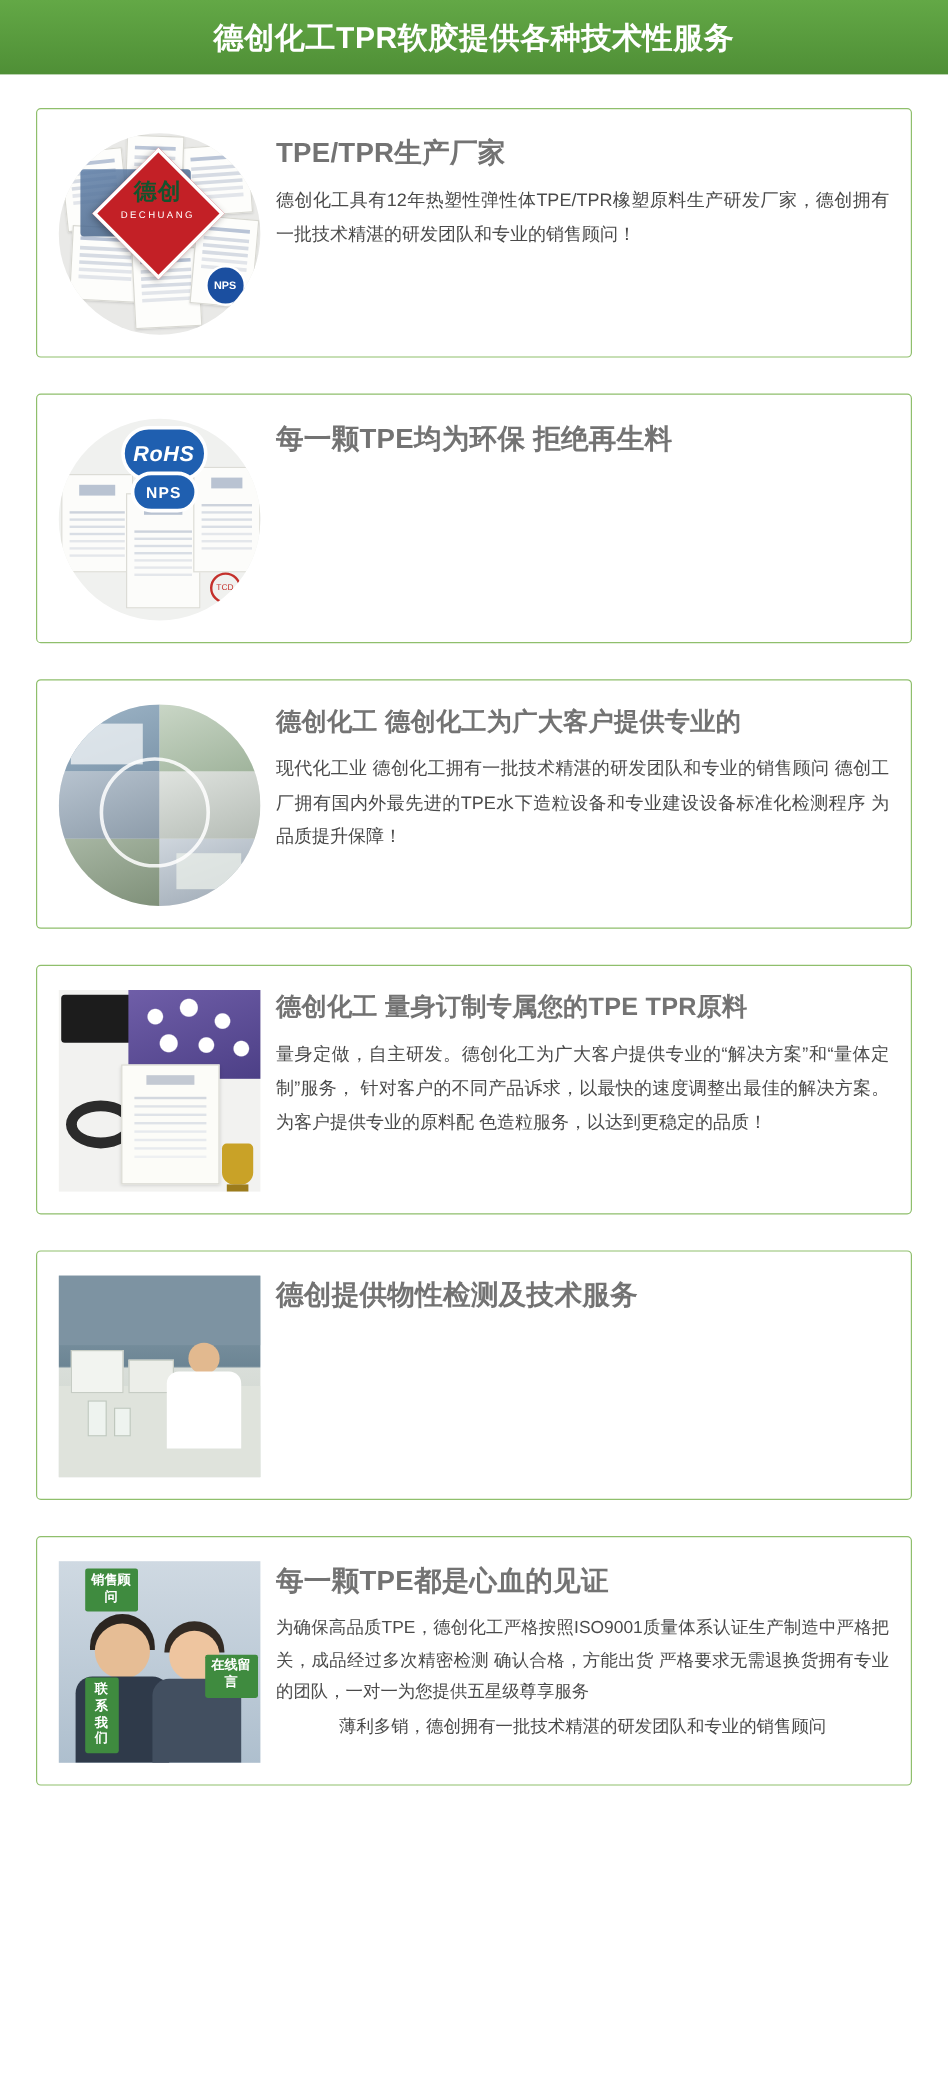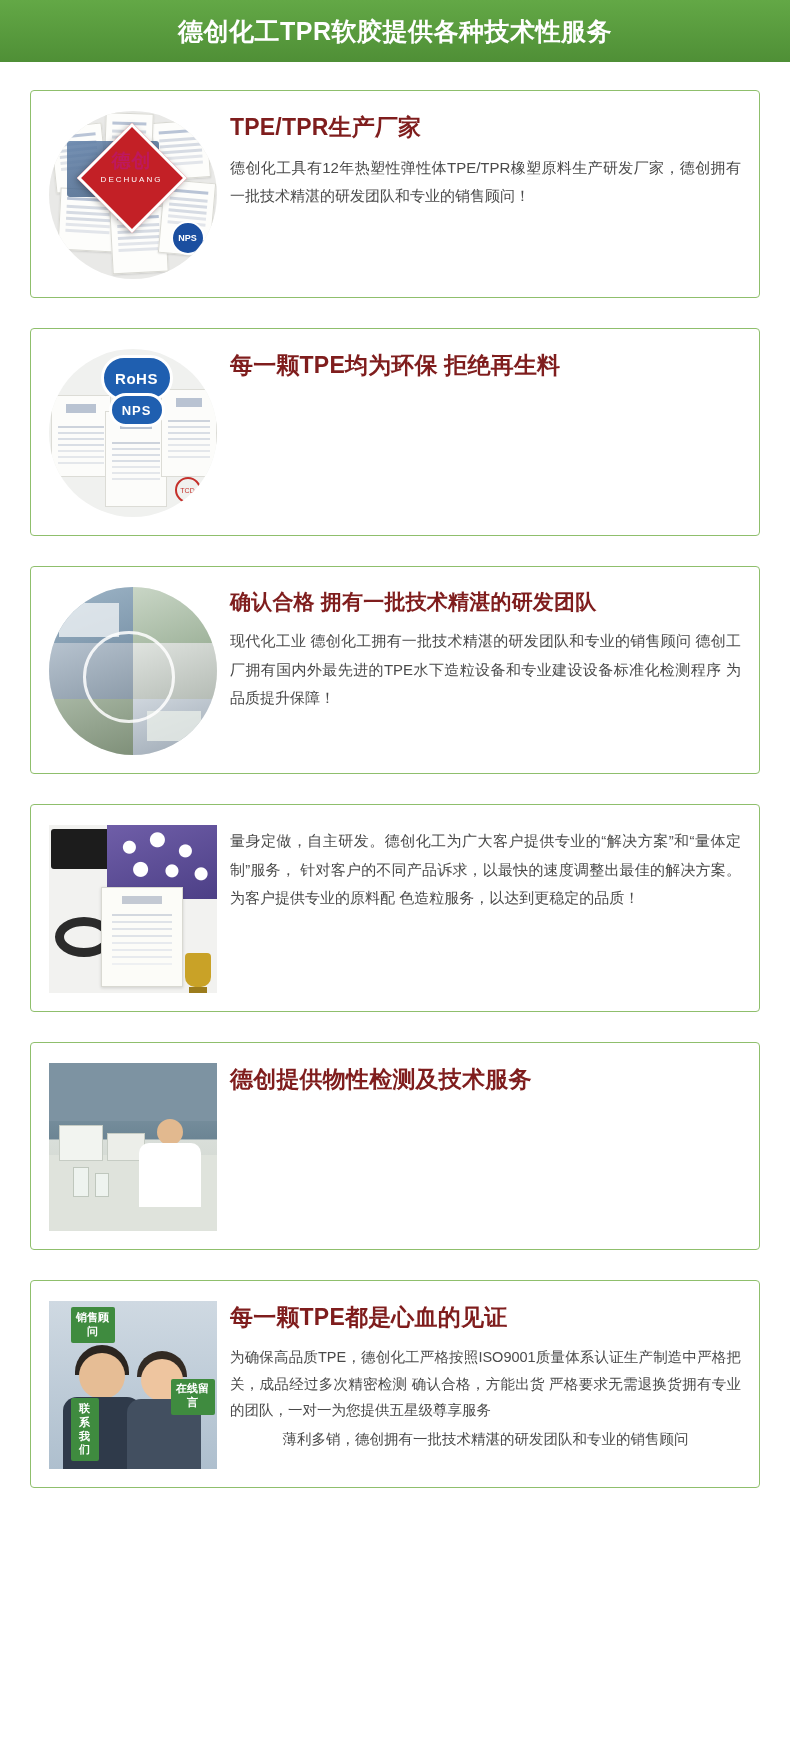--- a/index.html
+++ b/index.html
@@ -60,21 +60,21 @@
     padding-top: 4px;
   }
   .card-body {
     flex: 1 1 auto;
     padding-top: 6px;
     min-width: 0;
   }
   .card-title {
     font-size: 23px;
     font-weight: bold;
-    color: #7f1d1d;
+    color: #737373;
     line-height: 1.25;
     margin: 0 0 12px 0;
     letter-spacing: 0.2px;
   }
   .card-title.small { font-size: 21px; }
   .card-text {
     font-size: 15px;
     color: #4a4a4a;
     line-height: 1.9;
     margin: 0;
@@ -128,21 +128,21 @@
     background: #c32026;
     transform: rotate(45deg);
     border: 3px solid #ffffff;
     box-shadow: 0 2px 6px rgba(0,0,0,.3);
   }
   .c1 .badge-txt {
     position: absolute;
     left: 44px; top: 40px;
     width: 78px;
     text-align: center;
-    color: #be185d;
+    color: #14532d;
     font-size: 19px;
     font-weight: bold;
     line-height: 1.1;
     letter-spacing: 1px;
   }
   .c1 .badge-sub {
     position: absolute;
     left: 44px; top: 64px;
     width: 78px;
     text-align: center;
@@ -175,22 +175,23 @@
   .c2 .doc::after {
     content:"";
     position:absolute; left:14px; right:14px; top:8px; height:9px;
     background:#b9c3d2;
   }
   .c2 .rohs {
     position:absolute; left:52px; top:6px;
     width: 72px; height: 46px; border-radius: 24px;
     background: #1f5fb0; color:#fff;
     display:flex; align-items:center; justify-content:center;
-    font-size: 15px; font-weight: bold; letter-spacing: .5px;
+    font-size: 18px; font-weight: bold; letter-spacing: .5px;
     border: 3px solid #ffffff;
+    font-style: italic;
   }
   .c2 .nps2 {
     position:absolute; left:60px; top:44px;
     width: 56px; height: 34px; border-radius: 18px;
     background:#1f5fb0; color:#fff;
     display:flex; align-items:center; justify-content:center;
     font-size: 13px; font-weight:bold; letter-spacing:1px;
     border: 3px solid #ffffff;
   }
   .c2 .seal {
@@ -333,36 +334,37 @@
             <div class="tile t3"></div>
           <div class="tile t4"></div>
             <div class="tile t5"></div>
             <div class="tile t6"></div>
           <div class="bld"></div>
             <div class="bld2"></div>
           <div class="ring"></div>
         </div>
       </div>
       <div class="card-body">
-        <h2 class="card-title small">确认合格 拥有一批技术精湛的研发团队</h2>
+        <h2 class="card-title small">德创化工 德创化工为广大客户提供专业的</h2>
         <p class="card-text">现代化工业 德创化工拥有一批技术精湛的研发团队和专业的销售顾问 德创工厂拥有国内外最先进的TPE水下造粒设备和专业建设设备标准化检测程序 为品质提升保障！</p>
       </div>
     </section>
 
     <section class="card">
       <div class="card-media">
         <div class="circle-img sq c4">
           <div class="blk"></div>
           <div class="gran"></div>
           <div class="ringo"></div>
           <div class="cert"></div>
           <div class="trophy"></div>
         </div>
       </div>
       <div class="card-body">
+        <h2 class="card-title small">德创化工 量身订制专属您的TPE TPR原料</h2>
         <p class="card-text">量身定做，自主研发。德创化工为广大客户提供专业的“解决方案”和“量体定制”服务， 针对客户的不同产品诉求，以最快的速度调整出最佳的解决方案。为客户提供专业的原料配 色造粒服务，以达到更稳定的品质！</p>
       </div>
     </section>
 
     <section class="card">
       <div class="card-media">
         <div class="circle-img sq c5">
           <div class="cab"></div>
           <div class="bench"></div>
           <div class="dev1"></div>

